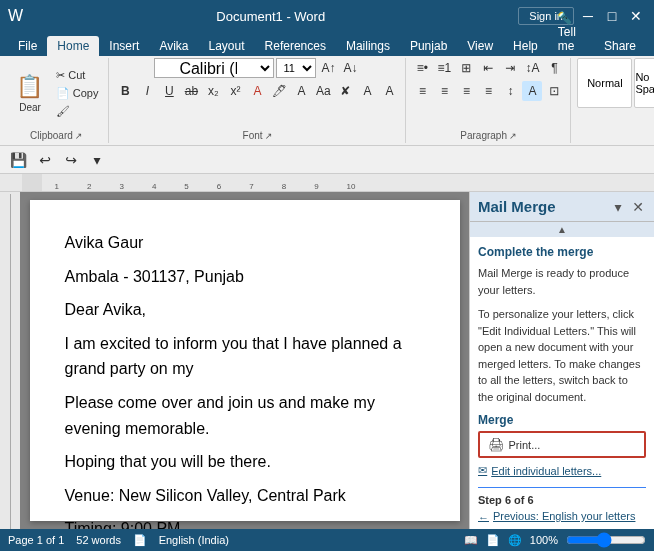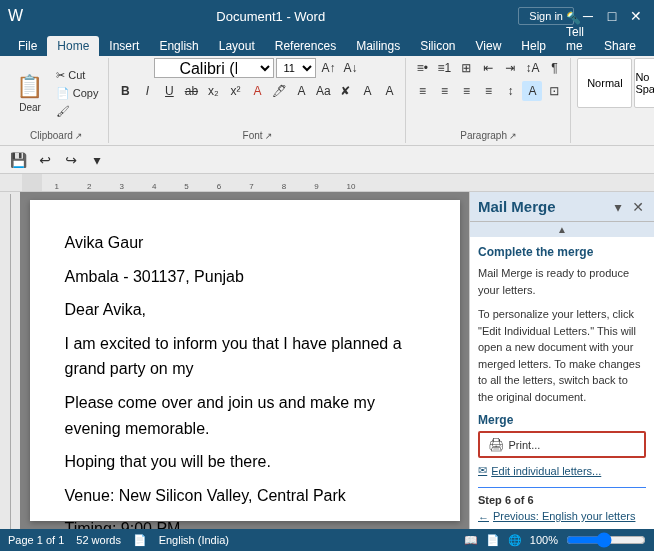--- a/index.html
+++ b/index.html
@@ -318,25 +318,25 @@
     <div class="win-btn">─</div>
     <div class="win-btn">□</div>
     <div class="win-btn close">✕</div>
   </div>
 </div>
 
 <div class="ribbon-tabs">
   <div class="ribbon-tab">File</div>
   <div class="ribbon-tab active">Home</div>
   <div class="ribbon-tab">Insert</div>
-  <div class="ribbon-tab">English</div>
+  <div class="ribbon-tab">Avika</div>
   <div class="ribbon-tab">Layout</div>
   <div class="ribbon-tab">References</div>
   <div class="ribbon-tab">Mailings</div>
-  <div class="ribbon-tab">Silicon</div>
+  <div class="ribbon-tab">Punjab</div>
   <div class="ribbon-tab">View</div>
   <div class="ribbon-tab">Help</div>
   <div class="ribbon-tab">🔦 Tell me</div>
   <div class="ribbon-tab">Share</div>
 </div>
 
 <div class="ribbon">
 
   <div class="ribbon-group">
     <div class="ribbon-group-content">

